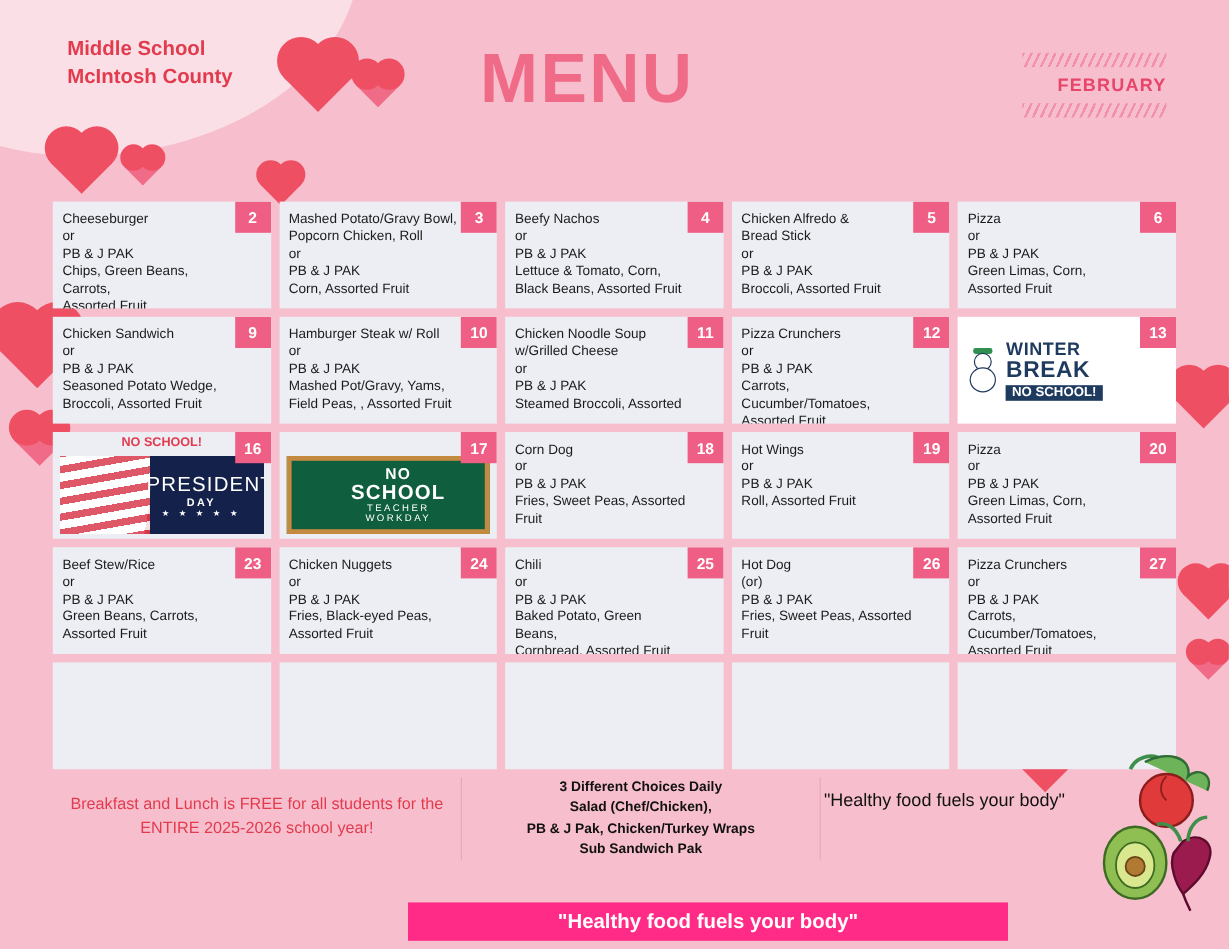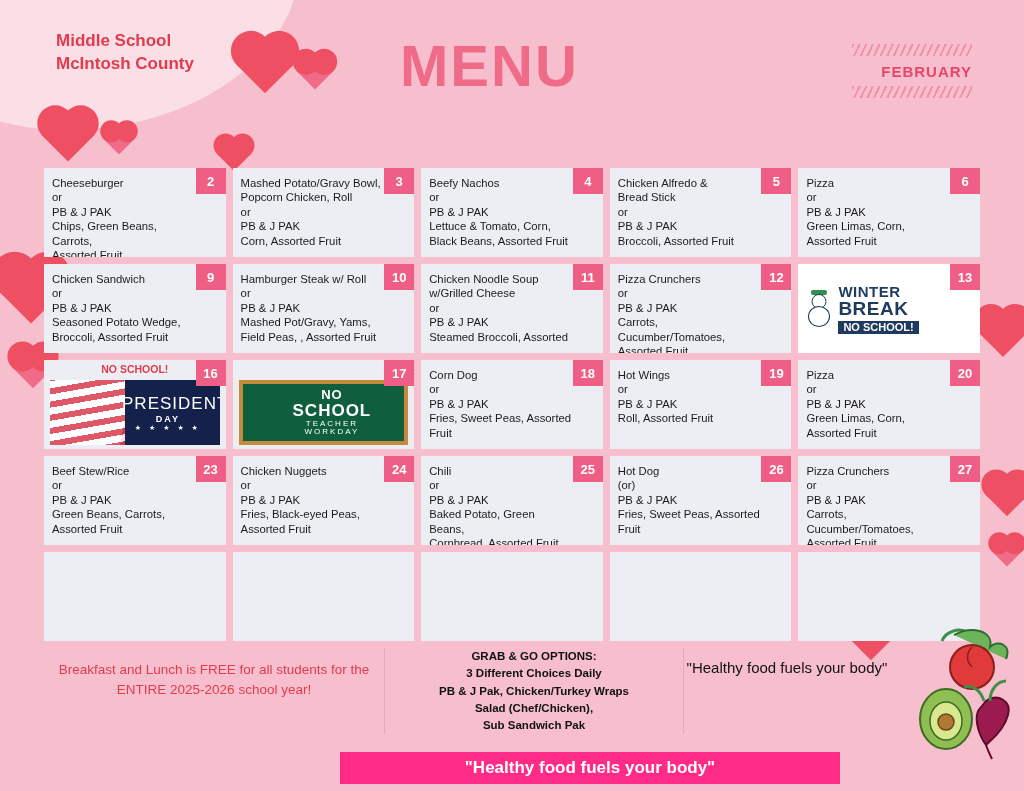--- a/index.html
+++ b/index.html
@@ -501,24 +501,23 @@
     <div class="cell empty"></div>
     <div class="cell empty"></div>
     <div class="cell empty"></div>
     <div class="cell empty"></div>
     <div class="cell empty"></div>
   </div>
 
 <div class="footer">
   <div class="note-left">Breakfast and Lunch is FREE for all students for the ENTIRE 2025-2026 school year!</div>
   <div class="note-mid">
-    <div>GRAB &amp; GO OPTIONS:</div>
     <div>3 Different Choices Daily</div>
+    <div>Salad (Chef/Chicken),</div>
     <div>PB &amp; J Pak, Chicken/Turkey Wraps</div>
-    <div>Salad (Chef/Chicken),</div>
     <div>Sub Sandwich Pak</div>
   </div>
   <div class="note-right">"Healthy food fuels your body"</div>
 </div>
 
 <div class="veggies">
   <svg width="120" height="140" viewBox="0 0 120 140" xmlns="http://www.w3.org/2000/svg">
 
     <path d="M48 18 C52 8 66 4 74 10" stroke="#3f8f4a" stroke-width="3" fill="none"></path>
     <path d="M60 12 C78 2 100 8 96 24 C104 16 118 22 112 36" fill="#6db35a" stroke="#2f6b35" stroke-width="2"></path>

